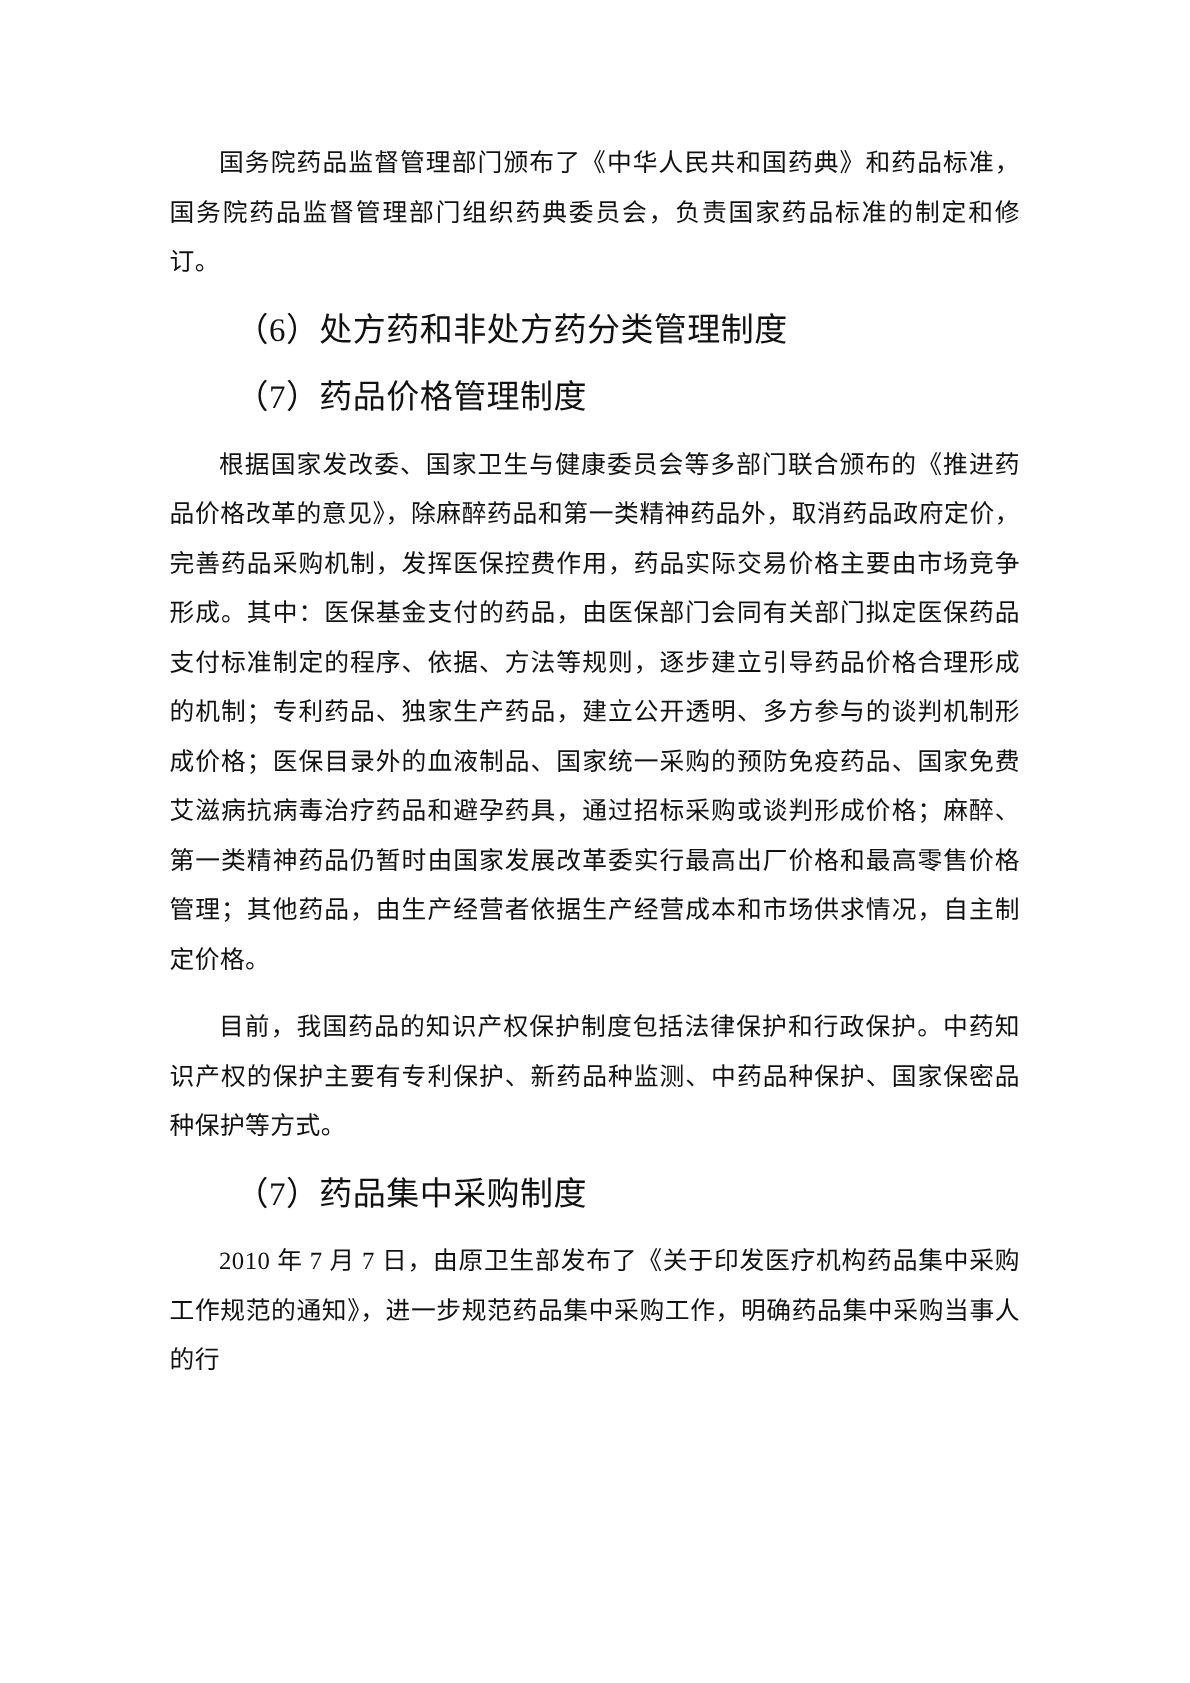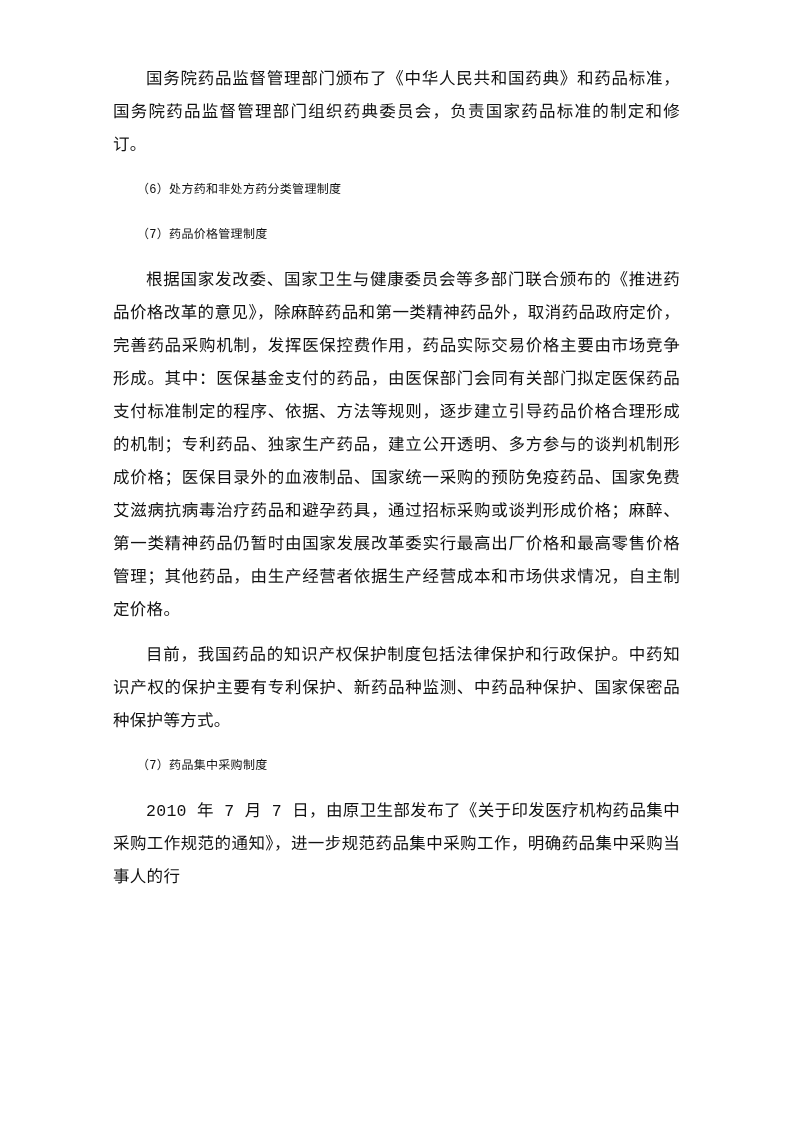--- a/index.html
+++ b/index.html
@@ -7,38 +7,38 @@
     padding: 0;
     background: #ffffff;
   }
   .page {
     position: relative;
     width: 793px;
     height: 956px;
     margin: 0 auto;
     background: #ffffff;
     box-sizing: border-box;
-    padding: 63px 113px 0 113px;
-    font-family: Liberation Mono, monospace;
+    padding: 92px 113px 0 113px;
+    font-family: Liberation Serif, serif;
     font-size: 16.5px;
     line-height: 33px;
     color: #111111;
     overflow: hidden;
   }
   .body-text {
     margin: 12px 0 0 0;
     text-align: justify;
     text-indent: 2em;
     letter-spacing: 0.3px;
   }
   .section-heading {
     margin: 12px 0 0 0;
     text-indent: 2em;
     font-weight: normal;
-    font-size: 12px;
+    font-size: 22px;
     letter-spacing: 0.3px;
   }
   .page > :first-child {
     margin-top: 0;
   }
   .page-number {
     position: absolute;
     right: 115px;
     top: 1001px;
     font-size: 19px;

